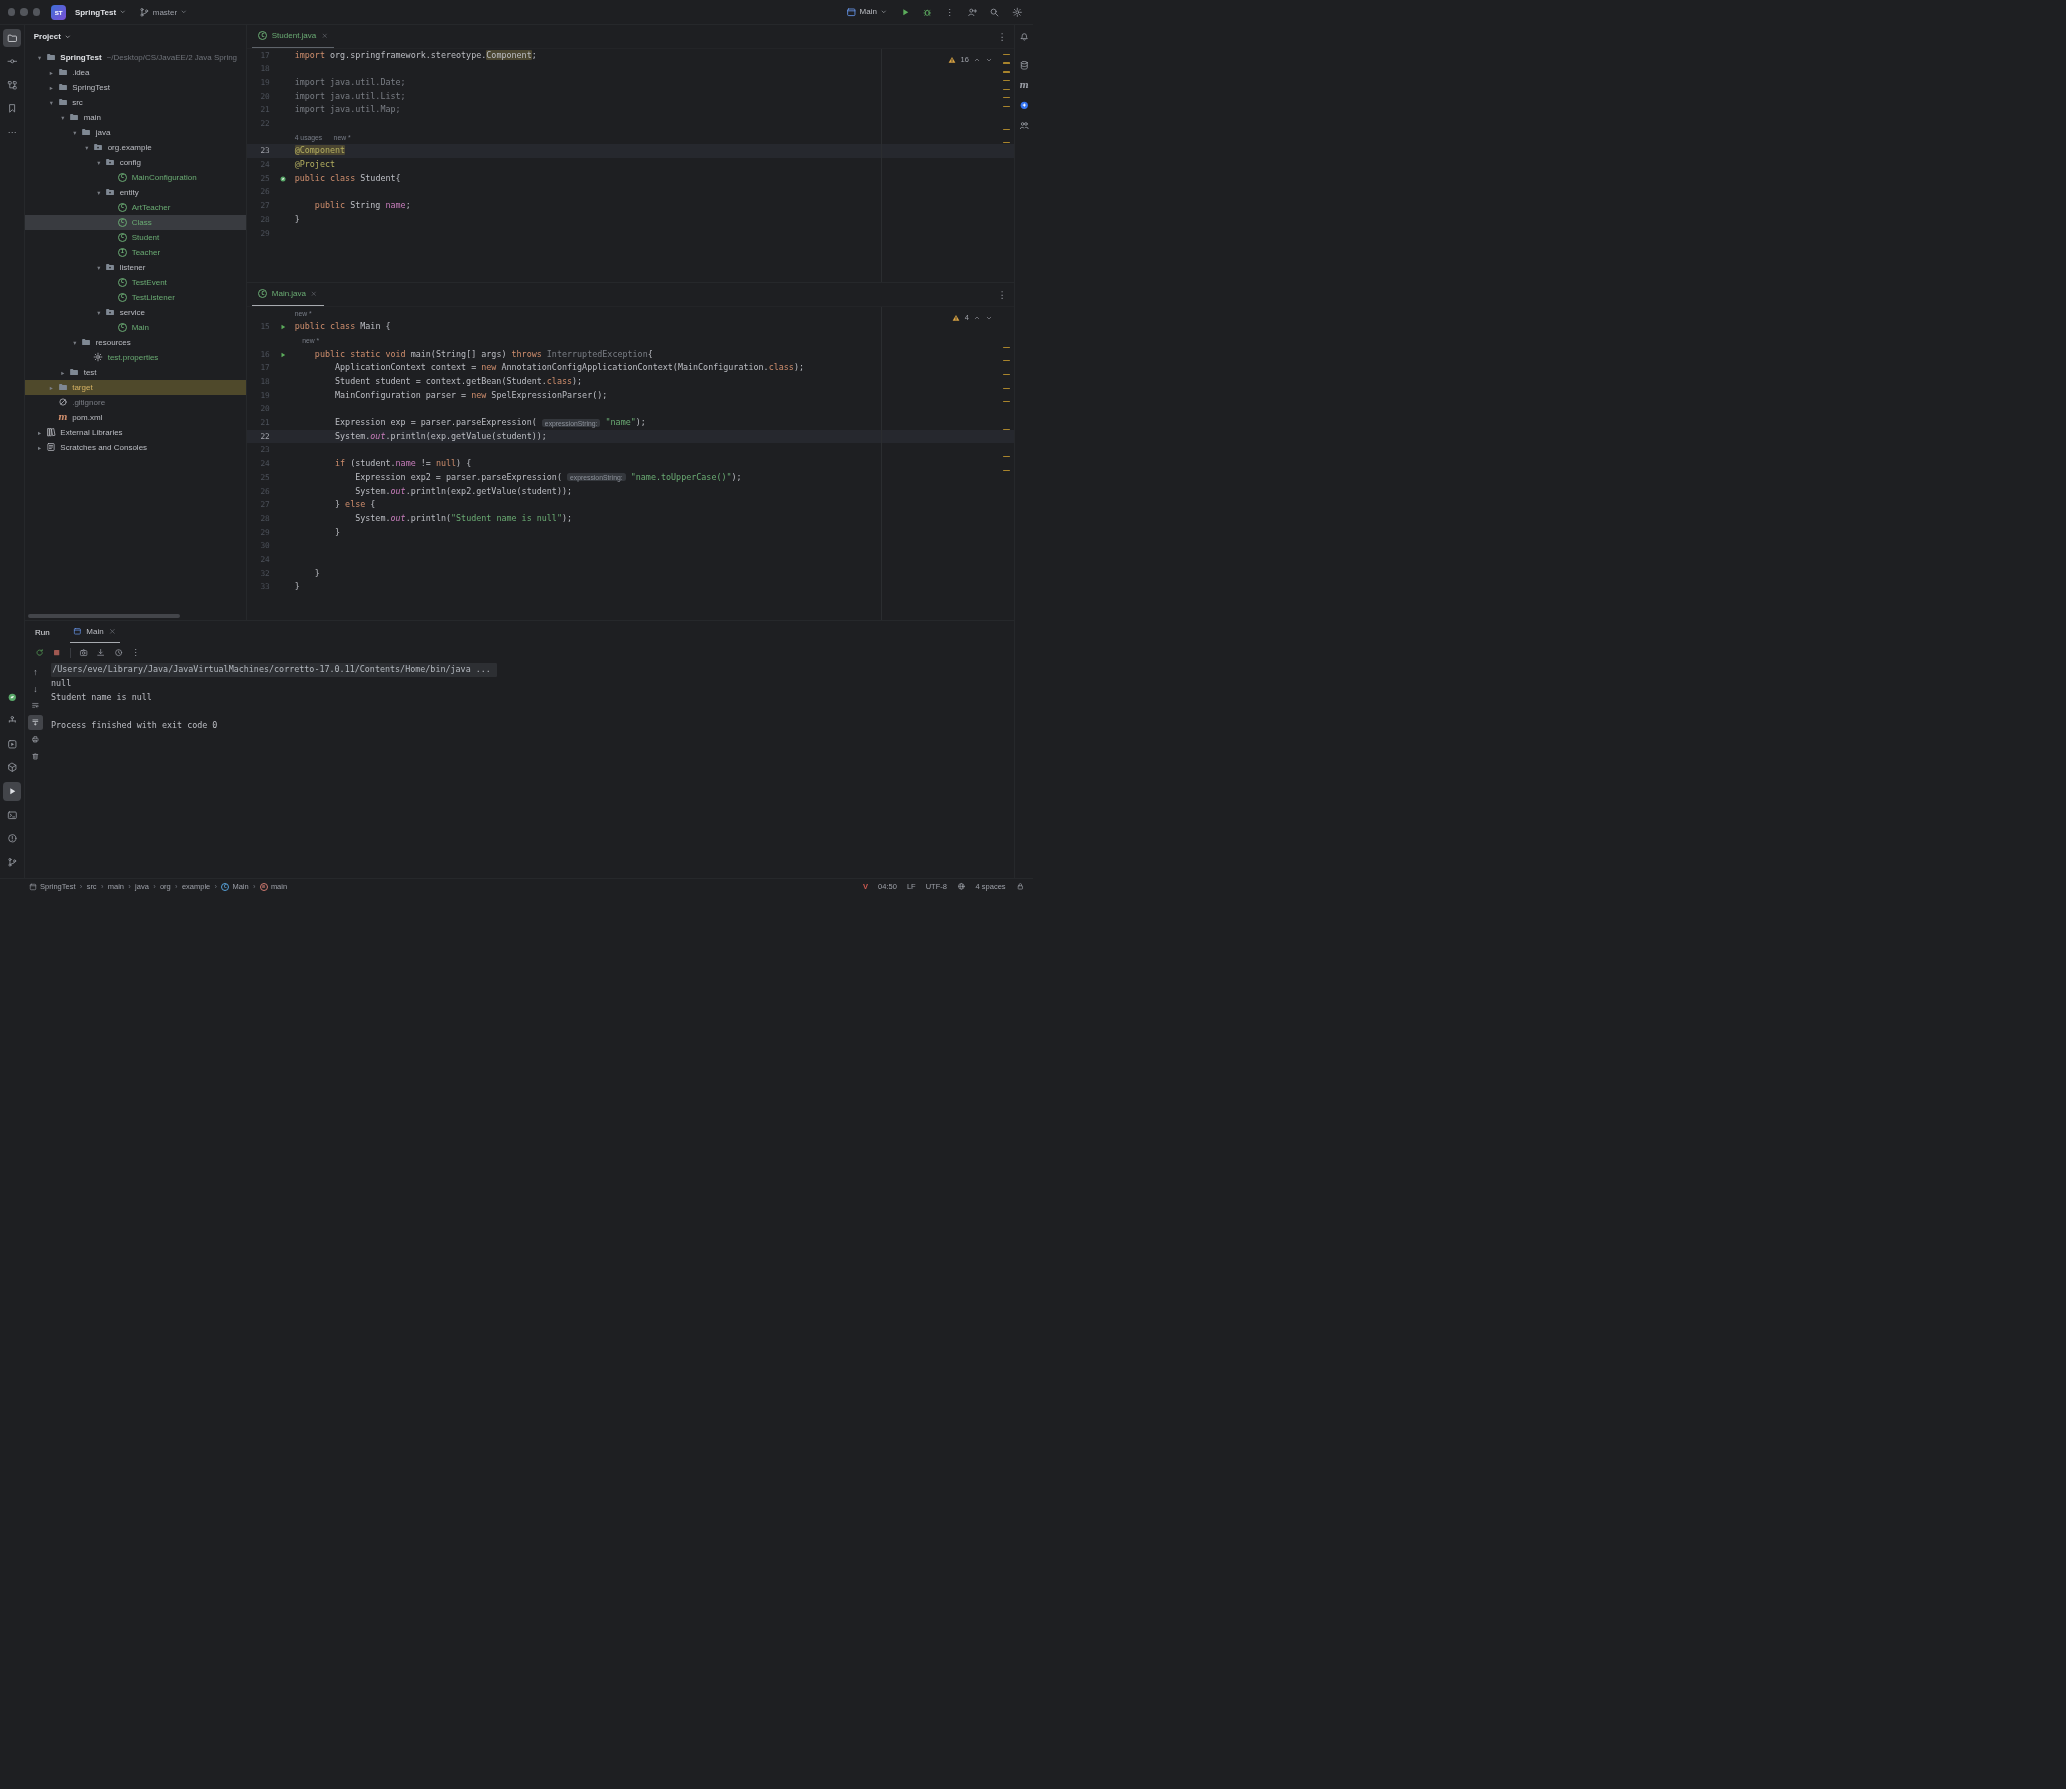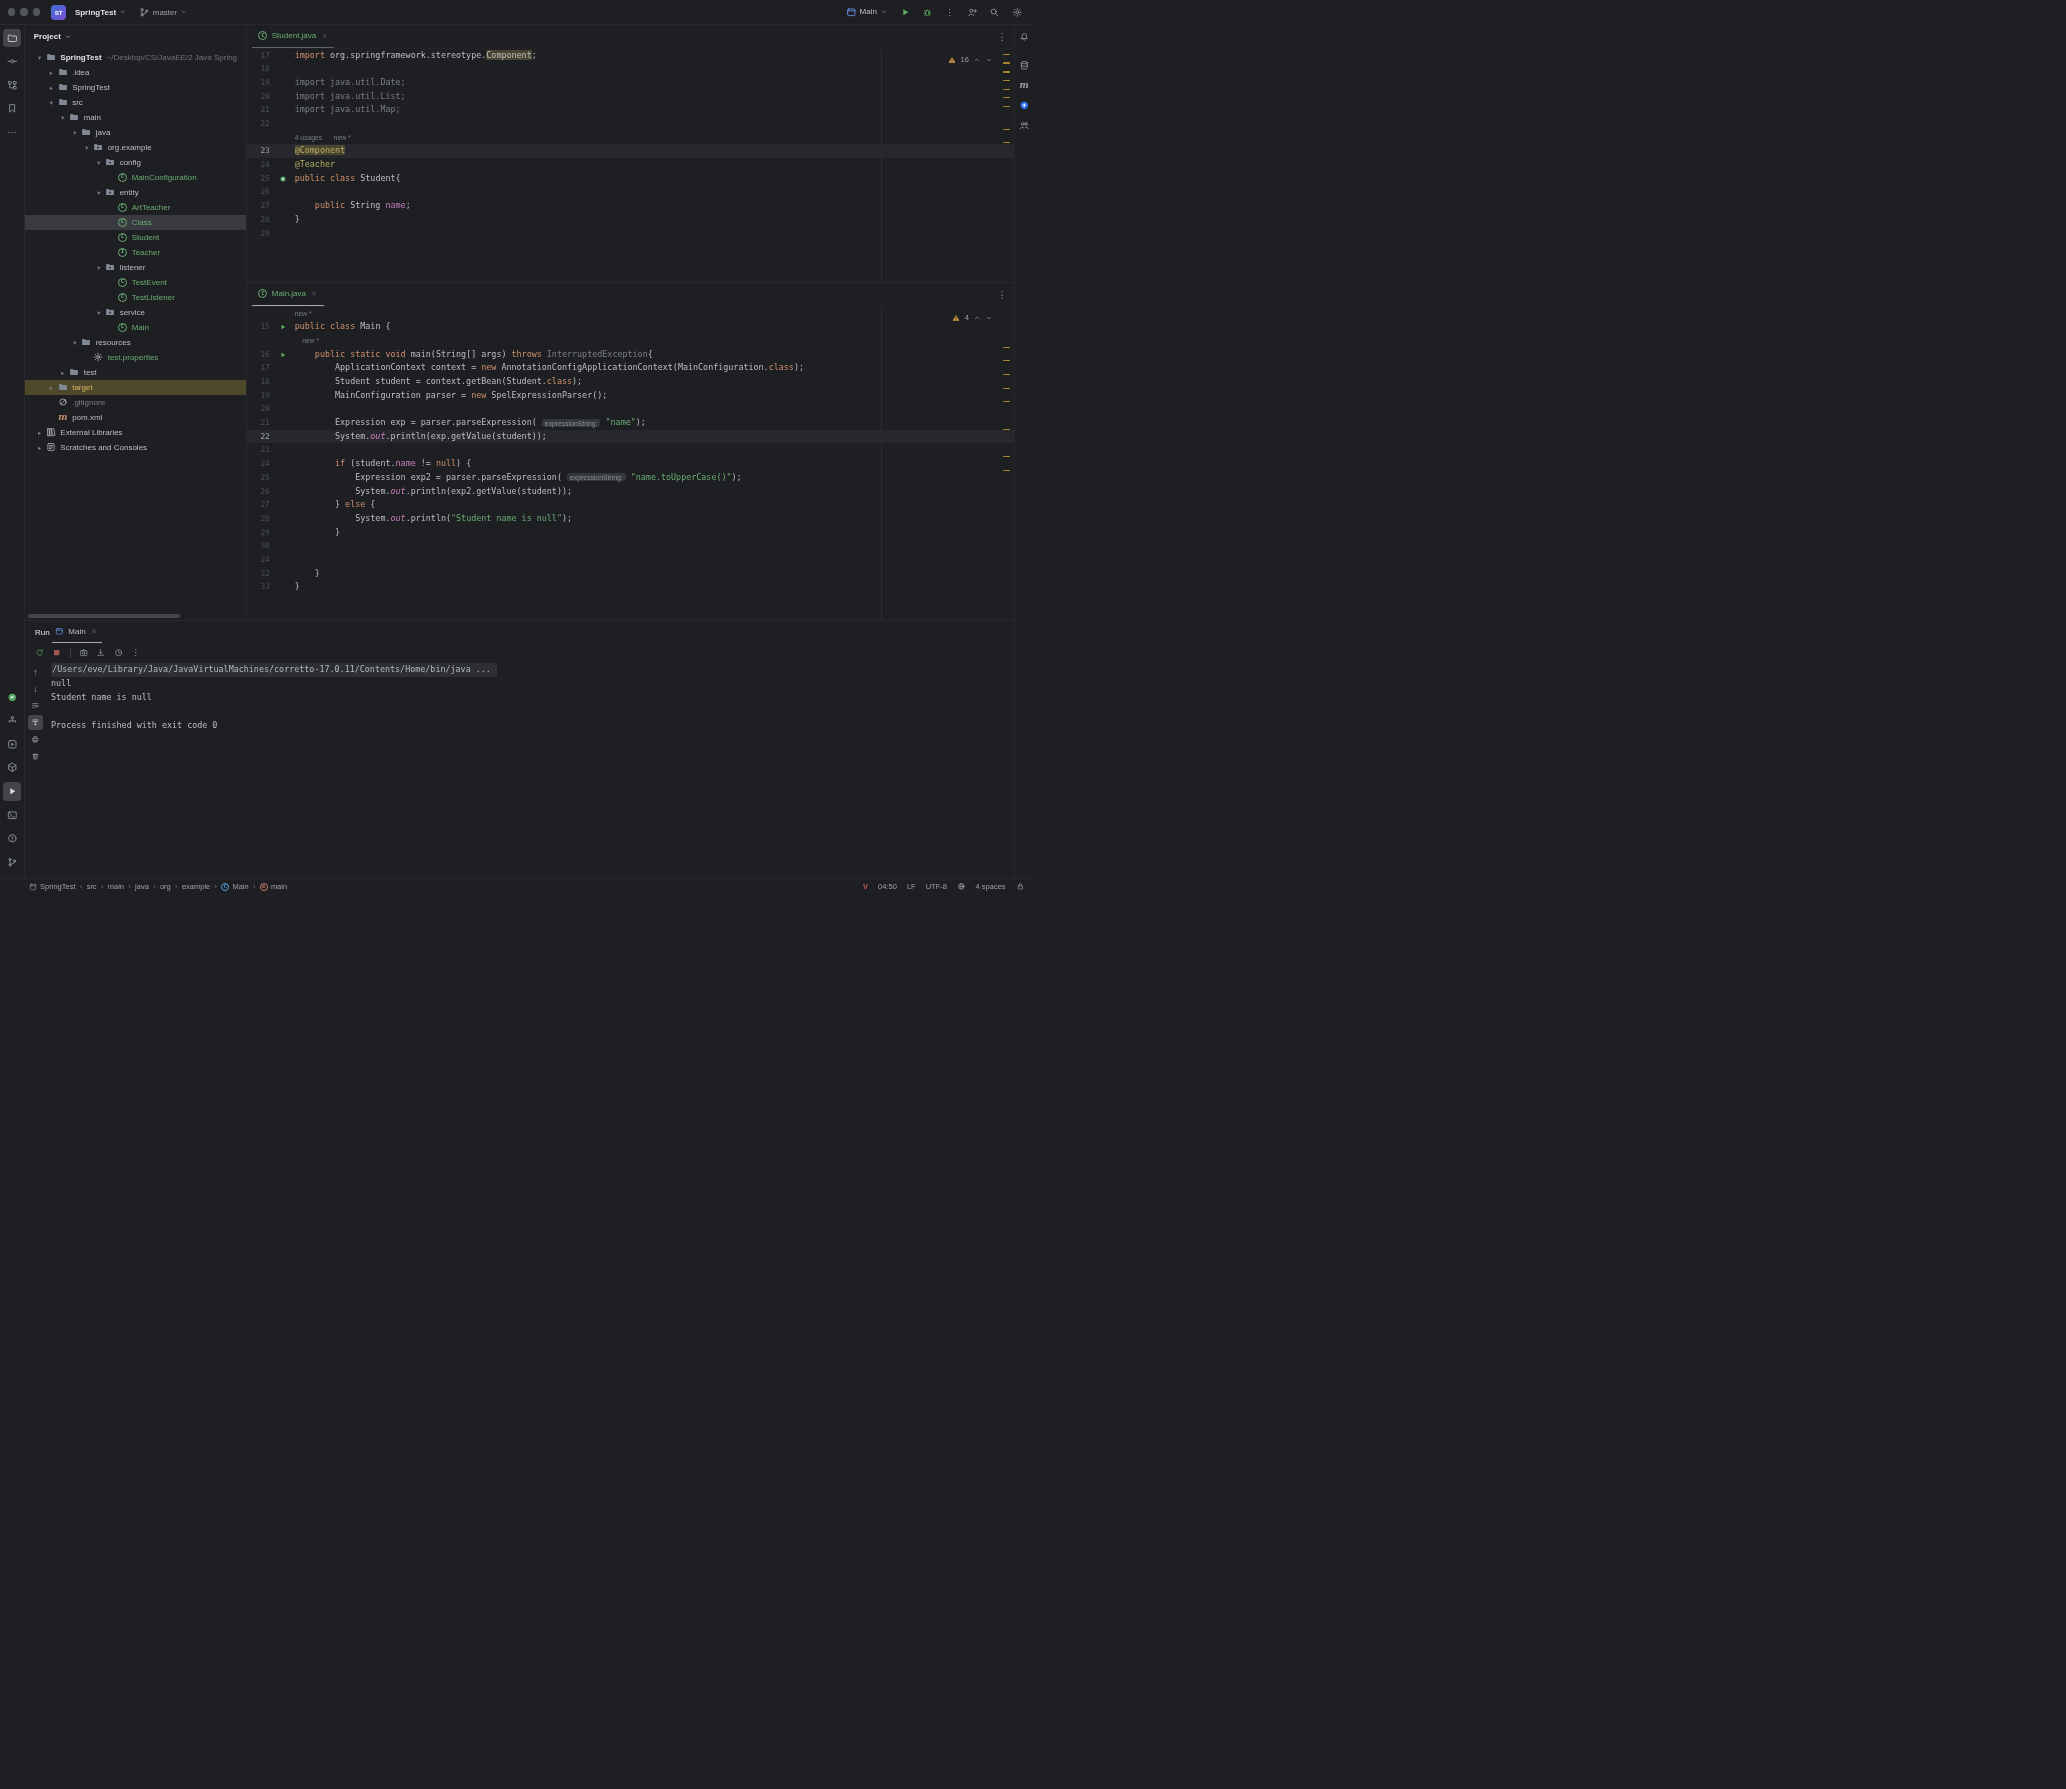--- a/index.html
+++ b/index.html
@@ -77,21 +77,21 @@
 .tk-annhl{color:#b3ae60;background:#4a4531;border-radius:1.2px}
 .tk-inlay{background:#34373c;color:#8c919a;border-radius:2.5px;padding:0.6px 3.1px;font-size:6.8px;font-family:"Liberation Sans","DejaVu Sans",sans-serif}
 .hintline{color:#787d87;font-size:6.8px;font-family:"Liberation Sans","DejaVu Sans",sans-serif}
 .warnbox{position:absolute;top:4.3px;right:21px;display:flex;align-items:center;gap:4.3px;color:#9da0a8;font-size:7.5px;font-family:"Liberation Sans","DejaVu Sans",sans-serif}
 .warnbox [data-icon] svg{width:8px;height:8px}
 .guide{position:absolute;top:0;bottom:0;left:634px;width:0.6px;background:#2b2d30}
 .stripe{position:absolute;top:0;bottom:0;right:0;width:12.4px}
 .mark{position:absolute;right:4.3px;width:6.8px;height:1.9px;border-radius:0.6px;background:#a8842c}
 
 .runpanel{flex:1;border-top:0.6px solid #26282b;display:flex;flex-direction:column;min-height:0}
-.rp-tabs{height:22.4px;flex:none;display:flex;align-items:center;gap:2px;padding:0 10px}
+.rp-tabs{height:22.4px;flex:none;display:flex;align-items:center;gap:20px;padding:0 10px}
 .rp-title{color:#dfe1e5}
 .rp-tab{display:flex;align-items:center;gap:4.3px;height:22.4px;padding:0 3.7px;border-bottom:1.2px solid #a8abb0}
 .rp-tab svg{width:8.7px;height:8.7px}
 .rp-toolbar{height:18.6px;flex:none;display:flex;align-items:center;gap:1.2px;padding-left:6.2px}
 .tbtn{width:16px;height:15px;border-radius:2.5px;display:flex;align-items:center;justify-content:center;color:#9da0a8}
 .tbtn svg{width:9.3px;height:9.3px}
 .tsep{width:0.6px;height:10px;background:#393b40;margin:0 4.3px}
 .rp-body{flex:1;display:flex;min-height:0}
 .rp-gutter{width:21px;flex:none;display:flex;flex-direction:column;align-items:center;gap:1.9px;padding-top:2.5px}
 .gbtn{width:15px;height:15px;border-radius:2.5px;display:flex;align-items:center;justify-content:center;color:#9da0a8}
@@ -591,21 +591,21 @@
               <div class="guide"></div>
               <div class="lines">
                   <div class="cl"><span class="ln">17</span><span class="g"></span><span class="code"><span class="tk-kw">import </span><span class="tk-d">org.springframework.stereotype.</span><span class="tk-hl">Component</span><span class="tk-d">;</span></span></div>
                   <div class="cl"><span class="ln">18</span><span class="g"></span><span class="code"></span></div>
                   <div class="cl"><span class="ln">19</span><span class="g"></span><span class="code"><span class="tk-gr">import java.util.Date;</span></span></div>
                   <div class="cl"><span class="ln">20</span><span class="g"></span><span class="code"><span class="tk-gr">import java.util.List;</span></span></div>
                   <div class="cl"><span class="ln">21</span><span class="g"></span><span class="code"><span class="tk-gr">import java.util.Map;</span></span></div>
                   <div class="cl"><span class="ln">22</span><span class="g"></span><span class="code"></span></div>
                   <div class="cl"><span class="ln"></span><span class="g"></span><span class="code"><span class="hintline">4 usages      new *</span></span></div>
                   <div class="cl caret"><span class="ln">23</span><span class="g"></span><span class="code"><span class="tk-annhl">@Component</span></span></div>
-                  <div class="cl"><span class="ln">24</span><span class="g"></span><span class="code"><span class="tk-ann">@Teacher</span></span></div>
+                  <div class="cl"><span class="ln">24</span><span class="g"></span><span class="code"><span class="tk-ann">@Project</span></span></div>
                   <div class="cl"><span class="ln">25</span><span class="g" data-icon="bean"><svg width="10.6" height="10.6" viewBox="0 0 16 16" fill="none" stroke="currentColor" stroke-width="1.2" stroke-linecap="round" stroke-linejoin="round">
                         <circle cx="8" cy="8" r="5" fill="#59A869" stroke="none"></circle>
                         <path d="M5.8 9.6c2.6.4 4.4-1.2 4.6-3.8-2.9-.2-4.7 1.3-4.6 3.8Z" fill="#EAF4EA" stroke="none"></path>
                       </svg></span><span class="code"><span class="tk-kw">public class </span><span class="tk-d">Student</span><span class="tk-d">{</span></span></div>
                   <div class="cl"><span class="ln">26</span><span class="g"></span><span class="code"></span></div>
                   <div class="cl"><span class="ln">27</span><span class="g"></span><span class="code"><span class="tk-d">    </span><span class="tk-kw">public </span><span class="tk-d">String </span><span class="tk-fld">name</span><span class="tk-d">;</span></span></div>
                   <div class="cl"><span class="ln">28</span><span class="g"></span><span class="code"><span class="tk-d">}</span></span></div>
                   <div class="cl"><span class="ln">29</span><span class="g"></span><span class="code"></span></div>
                 </div>
               <div class="warnbox">

